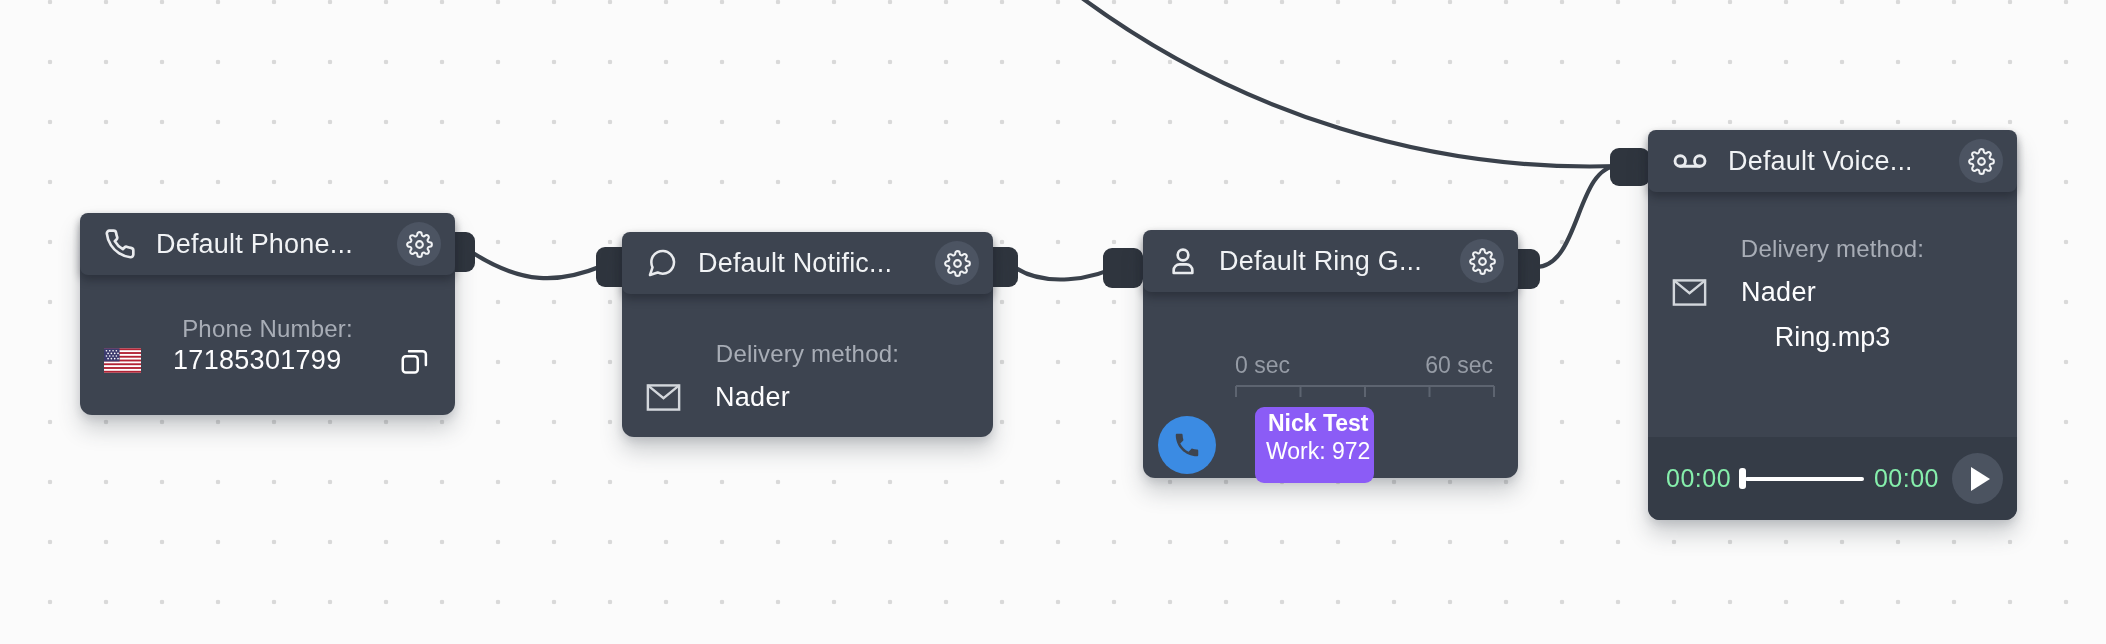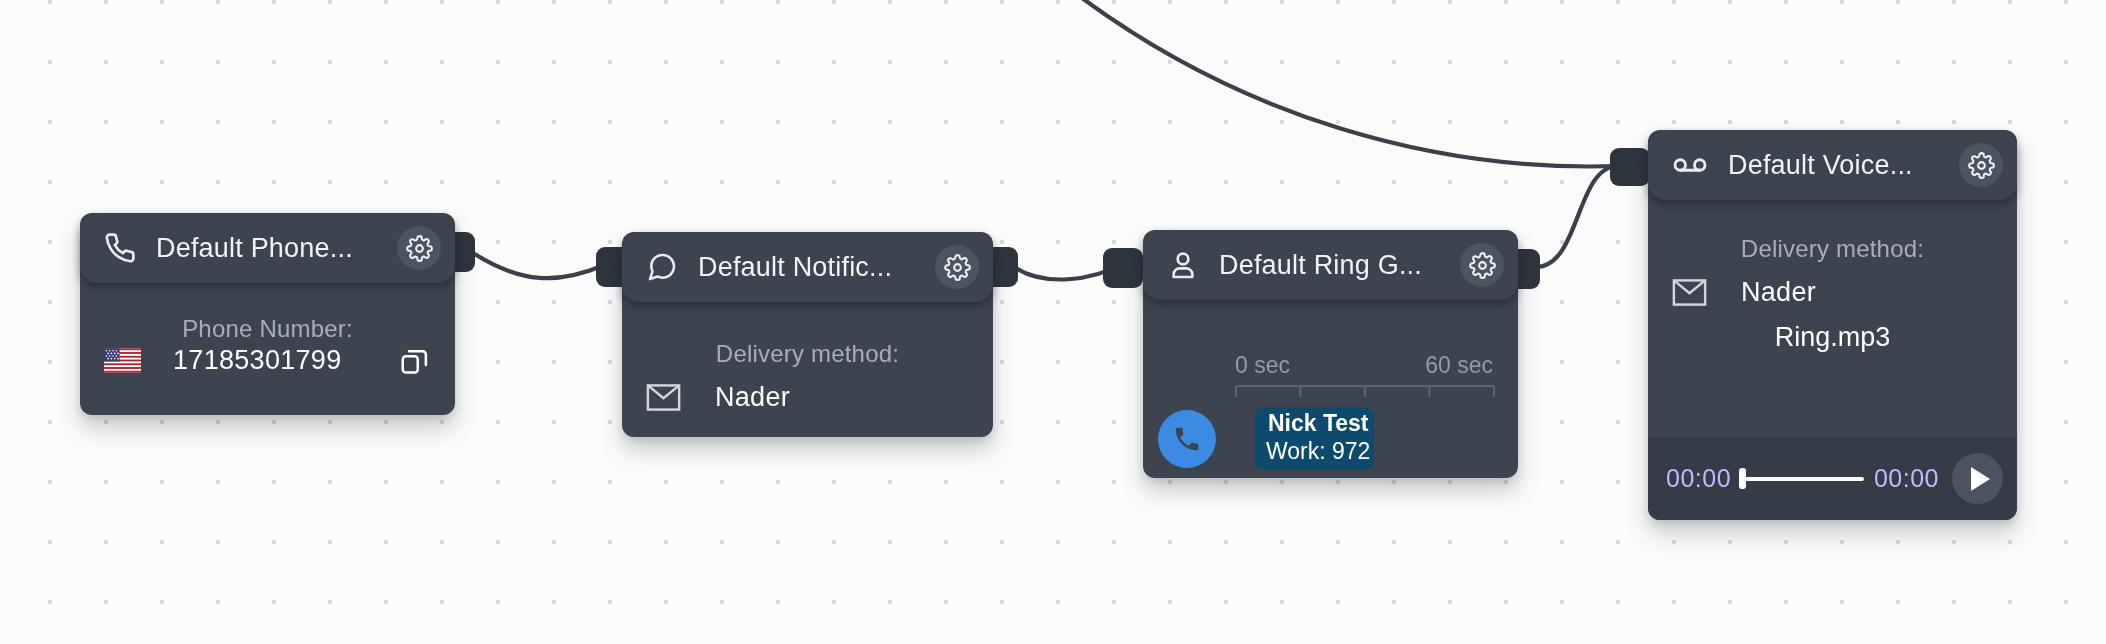--- a/index.html
+++ b/index.html
@@ -20,22 +20,22 @@
   .handle {
     position: absolute; z-index: 2; background: #2f353e; border-radius: 9px;
   }
 
   .node {
     position: absolute; z-index: 3; background: #3d4450; border-radius: 12px;
     box-shadow: 0 14px 22px rgba(45,53,66,.22), 0 4px 8px rgba(45,53,66,.14);
     color: #f1f3f5;
   }
   .nheader {
-    position: absolute; left: 0; top: 0; right: 0; height: 70px;
-    background: #3d4450; border-radius: 18px;
+    position: absolute; left: 0; top: 0; right: 0; height: 62px;
+    background: #3d4450; border-radius: 8px;
     box-shadow: 0 5px 9px rgba(18,22,29,.38);
     display: flex; align-items: center; padding: 0 14px 0 24px; z-index: 2;
   }
   .hicon { flex: 0 0 auto; margin-right: 20px; }
   .ntitle {
     flex: 1 1 auto; font-size: 27px; color: #f1f3f5; letter-spacing: .2px;
     white-space: nowrap; overflow: hidden;
   }
   .gearbtn {
     flex: 0 0 auto; width: 44px; height: 44px; border-radius: 50%;
@@ -64,37 +64,37 @@
 
   
   #node-ring { left: 1143px; top: 230px; width: 375px; height: 248px; }
   .sec-row { position: absolute; left: 92px; right: 25px; top: 52px;
              display: flex; justify-content: space-between; }
   .sec-label { font-size: 23px; color: #959ba5; }
   .ruler { position: absolute; left: 92px; top: 85px; }
   .member-row { position: absolute; left: 15px; top: 107px; display: flex; align-items: center; }
   .phone-circle { width: 58px; height: 58px; border-radius: 50%; background: #3b8be3;
                   display: flex; align-items: center; justify-content: center; border: none; cursor: pointer; }
-  .member-badge { margin-left: 39px; background: #0c4a6e; border-radius: 9px;
-                  padding: 2px 4px 5px 11px; color: #ffffff; cursor: pointer; }
+  .member-badge { margin-left: 39px; background: #8b5cf6; border-radius: 9px;
+                  padding: 2px 4px 18px 11px; color: #ffffff; cursor: pointer; }
   .member-name   { font-size: 23px; font-weight: 700; line-height: 28px; white-space: nowrap; }
   .member-detail { font-size: 23px; line-height: 28px; white-space: nowrap; }
 
   
   #node-voicemail { left: 1648px; top: 130px; width: 369px; height: 390px; }
   #node-voicemail .nlabel.first { margin-top: 35px; }
   #node-voicemail .vrow { margin-top: 14px; }
   #node-voicemail .nlabel.second { margin-top: 27px; }
   .audio-name { margin-top: 14px; font-size: 27px; color: #fdfdfe; }
   .player-strip {
     position: absolute; left: 0; right: 0; bottom: 0; height: 83px;
     background: #353c47; border-radius: 0 0 12px 12px;
     display: flex; align-items: center; padding: 0 14px 0 18px;
   }
-  .ptime { font-size: 25px; color: #c4b5fd; letter-spacing: .5px; }
+  .ptime { font-size: 25px; color: #86efac; letter-spacing: .5px; }
   .slider { flex: 1 1 auto; display: flex; align-items: center; margin: 0 10px 0 8px; cursor: pointer; }
   .sthumb { width: 7px; height: 21px; background: #ffffff; border-radius: 3px; flex: 0 0 auto; }
   .strack { flex: 1 1 auto; height: 4px; background: #ffffff; border-radius: 2px; margin-left: -1px; }
   .playbtn { margin-left: 13px; width: 51px; height: 51px; border-radius: 50%; background: #4b5360;
              border: none; cursor: pointer; display: flex; align-items: center; justify-content: center; }
   .play-tri { width: 0; height: 0; border-top: 12px solid transparent; border-bottom: 12px solid transparent;
               border-left: 19px solid #ffffff; margin-left: 5px; }
 </style>
 </head>
 <body>

